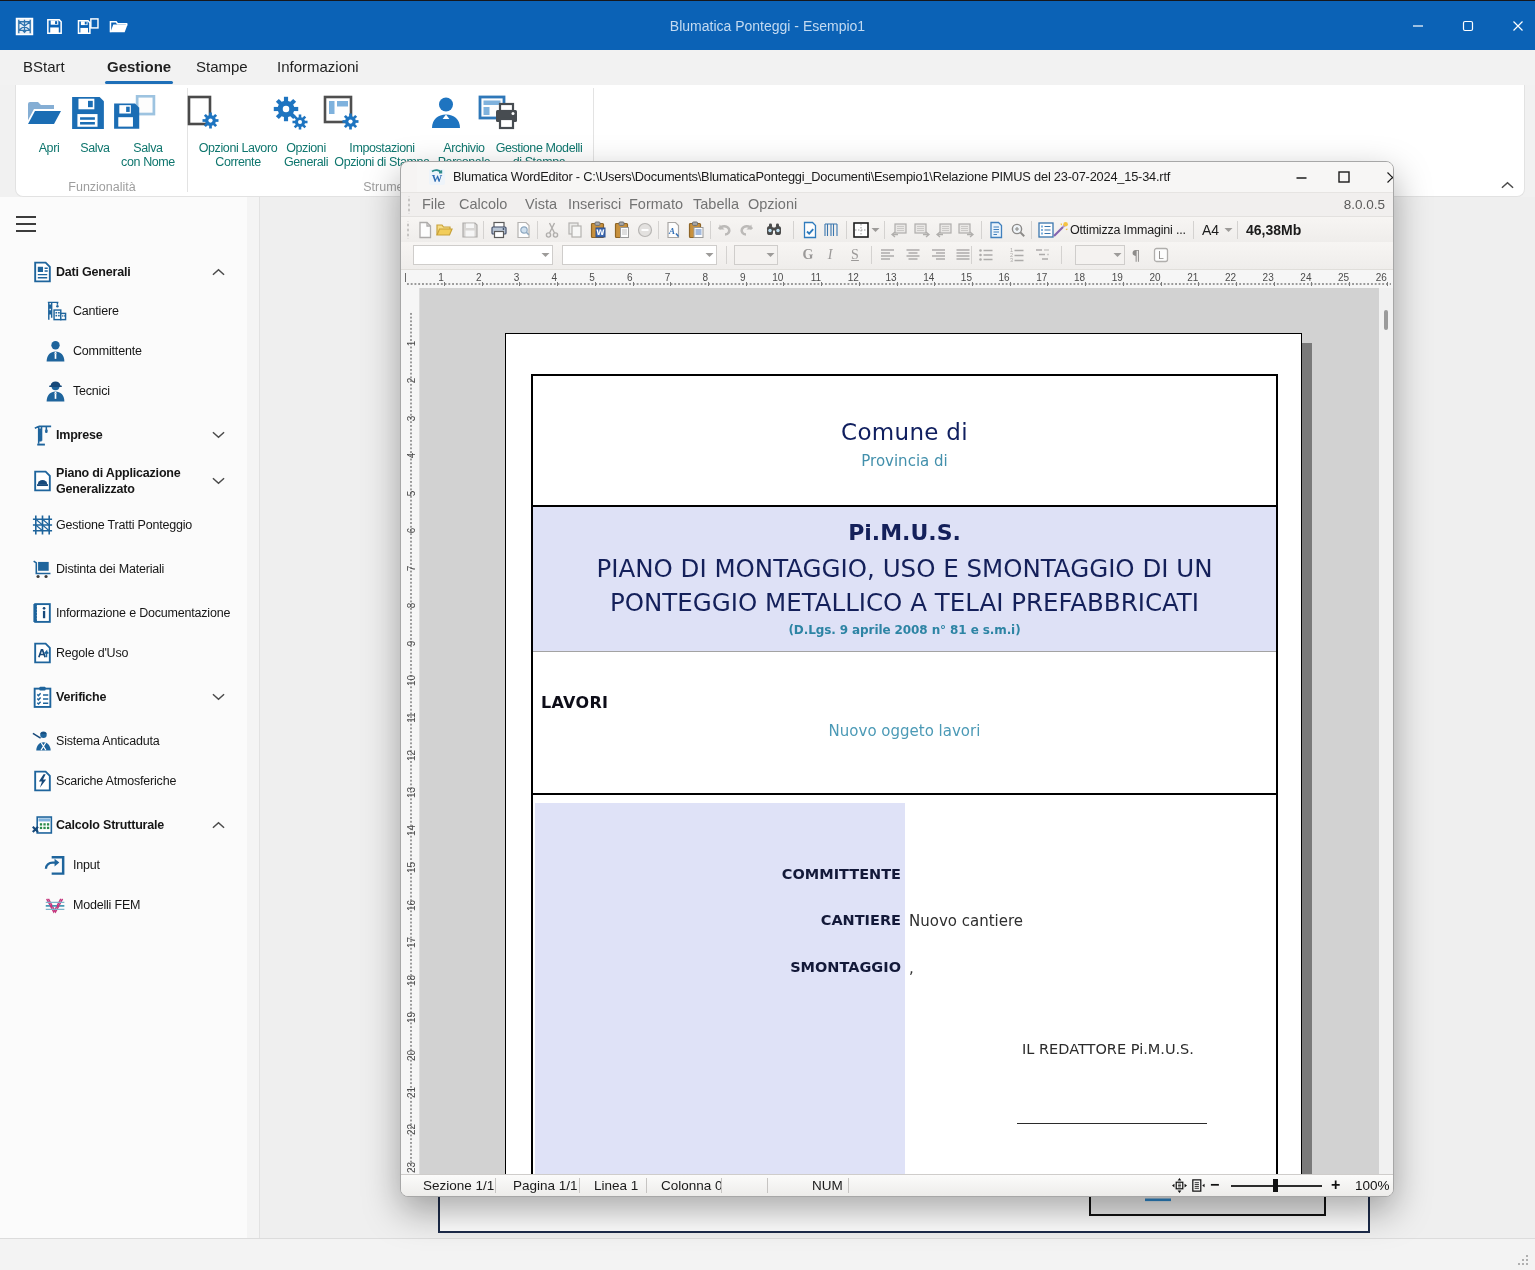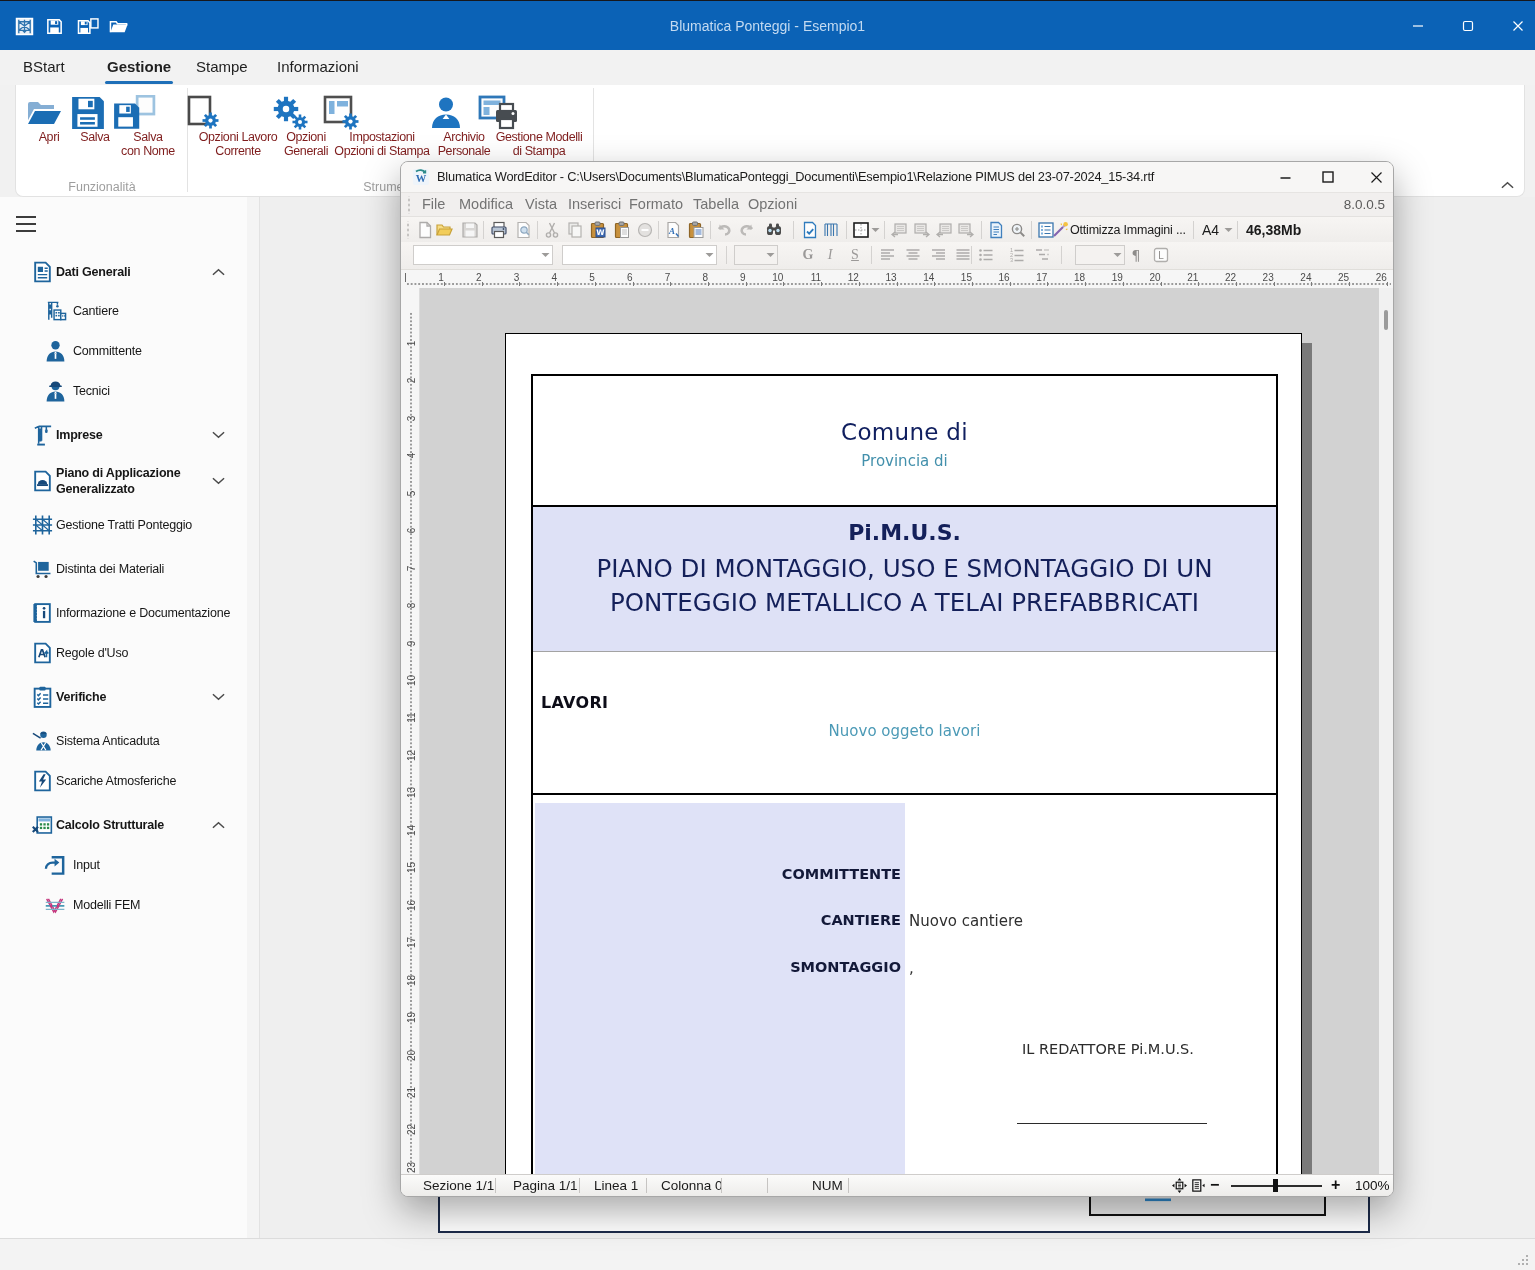--- a/index.html
+++ b/index.html
@@ -20,21 +20,21 @@
   .rtab.active { font-weight:bold; }
   .rtab.active::after { content:""; position:absolute; left:-2px; right:-2px; bottom:1px; height:3px; background:#1e6fb8; border-radius:2px; }
 
   
   #ribbon { left:0; top:85px; width:1535px; height:112px; background:#f1f1f1; }
   #ribbon-panel { position:absolute; left:15px; top:0; width:1510px; height:112px; background:#ffffff;
                   border:1px solid #e2e2e2; border-top:none; border-radius:0 0 8px 8px; }
   .rib-div { position:absolute; top:3px; bottom:4px; width:1px; background:#e3e3e3; }
   .rib-btn { position:absolute; top:10px; text-align:center; }
   .rib-btn .ric { display:block; margin:0 auto; }
-  .rib-btn .rlb { display:block; font-size:12.5px; letter-spacing:-0.4px; color:#7f1d1d; line-height:13.5px; white-space:nowrap; }
+  .rib-btn .rlb { display:block; margin-top:11px; font-size:12.5px; letter-spacing:-0.4px; color:#0f766e; line-height:13.5px; white-space:nowrap; }
   .rib-grouplabel { position:absolute; top:95px; font-size:12.5px; color:#9e9e9e; width:200px; text-align:center; }
   #ribbon-chevron { position:absolute; left:1494px; top:90px; width:26px; height:20px; display:flex; align-items:center; justify-content:center; }
 
   
   #appbody { left:0; top:197px; width:1535px; height:1041px; background:#efefef; }
   #sidebar { position:absolute; left:0; top:0; width:247px; height:1041px; background:#fbfbfb; }
   #sidebar-gutter { position:absolute; left:247px; top:0; width:13px; height:1041px; background:#f4f4f4; border-right:1px solid #e2e2e2; }
   #hamburger { position:absolute; left:15px; top:18px; width:22px; height:18px; }
   .sbitem { position:absolute; left:0; width:247px; height:24px; }
   .sbitem .sic { position:absolute; }
@@ -47,21 +47,21 @@
   #bg-graybox { position:absolute; left:649px; top:721px; width:237px; height:56px; background:#ececec; border:2px solid #111111; }
   #bg-bluefrag { position:absolute; left:54px; top:31px; width:28px; height:10px; }
 
   
   #bottomstrip { left:0; top:1238px; width:1535px; height:32px; background:#f3f3f3; border-top:1px solid #dcdcdc; }
   #resize-grip { position:absolute; right:6px; bottom:4px; width:14px; height:14px; }
 
   
   #wordeditor { left:400px; top:161px; width:994px; height:1036px; background:#f6f4f3; border:1px solid #a7a7a7;
                 border-radius:8px; box-shadow:0 14px 36px rgba(0,0,0,0.34); overflow:hidden; }
-  #we-titlebar { position:absolute; left:0; top:0; width:100%; height:30px; background:#f7f6f5; }
+  #we-titlebar { position:absolute; left:16px; top:0; width:100%; height:30px; background:#f7f6f5; }
   #we-title { position:absolute; left:36px; top:0; height:30px; line-height:30px; font-size:12.8px; letter-spacing:-0.2px; color:#1b1b1b; white-space:nowrap; }
   .we-ctl { position:absolute; top:0; width:40px; height:30px; display:flex; align-items:center; justify-content:center; color:#1b1b1b; }
   #we-menubar { position:absolute; left:0; top:30px; width:100%; height:24px; background:#f1efee; border-top:1px solid #e6e4e2; }
   .we-menu { position:absolute; top:0; height:24px; line-height:23px; font-size:14.5px; color:#737373; }
   #we-version { position:absolute; right:8px; top:0; height:24px; line-height:23px; font-size:13.5px; color:#5a5a5a; }
   #we-toolbar1 { position:absolute; left:0; top:54px; width:100%; height:26px; background:linear-gradient(#f7f5f3,#efedeb); border-top:1px solid #e3e1df; }
   #we-toolbar2 { position:absolute; left:0; top:80px; width:100%; height:27px; background:linear-gradient(#f7f5f3,#efedeb); }
   .ti { position:absolute; top:4px; width:18px; height:18px; }
   .tsep { position:absolute; top:4px; width:1px; height:18px; background:#d4d2d0; }
   .tgrip { position:absolute; top:4px; width:4px; height:18px;
@@ -857,21 +857,21 @@
     <div class="we-ctl" style="left:955px">
       <svg width="11" height="11" viewBox="0 0 11 11">
           <path d="M0.5 0.5l10 10M10.5 0.5l-10 10" stroke="#1b1b1b" stroke-width="1.2"></path>
         </svg>
       </div>
   </div>
 
   <div id="we-menubar">
     <span class="tgrip" style="left:6px; top:3px"></span>
     <div class="we-menu" style="left:21px">File</div>
-    <div class="we-menu" style="left:58px">Modifica</div>
+    <div class="we-menu" style="left:58px">Calcolo</div>
     <div class="we-menu" style="left:124px">Vista</div>
     <div class="we-menu" style="left:167px">Inserisci</div>
     <div class="we-menu" style="left:228px">Formato</div>
     <div class="we-menu" style="left:292px">Tabella</div>
     <div class="we-menu" style="left:347px">Opzioni</div>
     <div id="we-version">8.0.0.5</div>
   </div>
 
   <div id="we-toolbar1">
     <span class="tgrip" style="left:5px"></span>
@@ -1175,20 +1175,21 @@
     <div id="page">
       <div id="innerbox">
         <div class="docrow" id="rowA">
           <div id="comune">Comune di</div>
           <div id="provincia">Provincia di</div>
         </div>
         <div class="docrow" id="rowB">
           <div id="pimus-t2">PIANO DI MONTAGGIO, USO E SMONTAGGIO DI UN</div>
           <div id="pimus-t1">Pi.M.U.S.</div>
           <div id="pimus-t3">PONTEGGIO METALLICO A TELAI PREFABBRICATI</div>
+          <div id="pimus-t4">(D.Lgs. 9 aprile 2008 n° 81 e s.m.i)</div>
         </div>
         <div class="docrow" id="rowC">
           <div id="lavori-label">LAVORI</div>
           <div id="lavori-value">Nuovo oggeto lavori</div>
         </div>
         <div class="docrow" id="rowD">
           <div id="lavender"></div>
           <div class="dlabel" style="top:71px">COMMITTENTE</div>
           <div class="dlabel" style="top:117px">CANTIERE</div>
           <div class="dvalue" style="top:117px">Nuovo cantiere</div>

